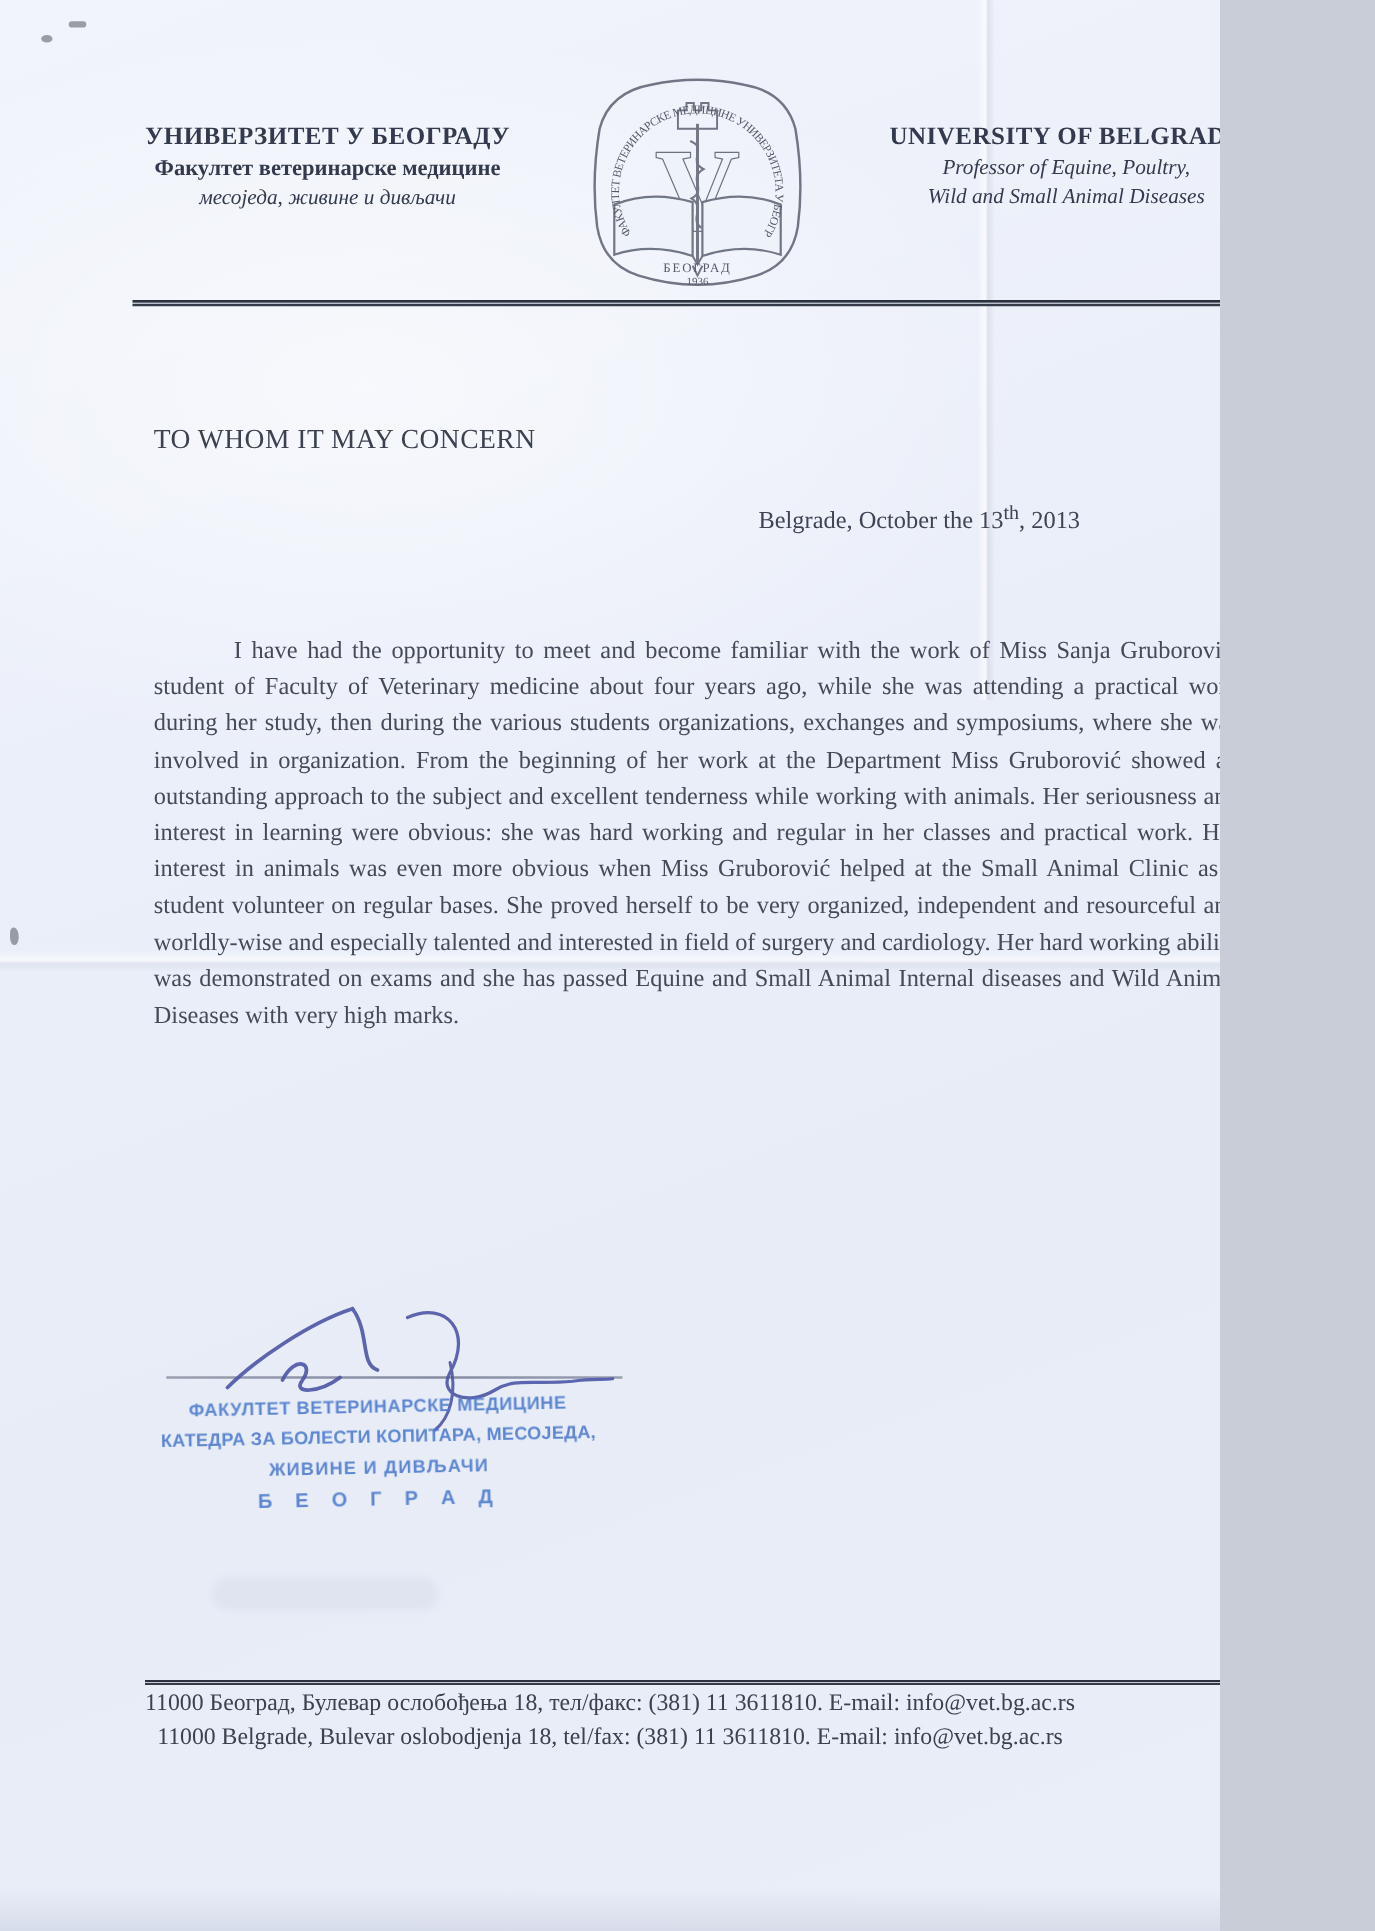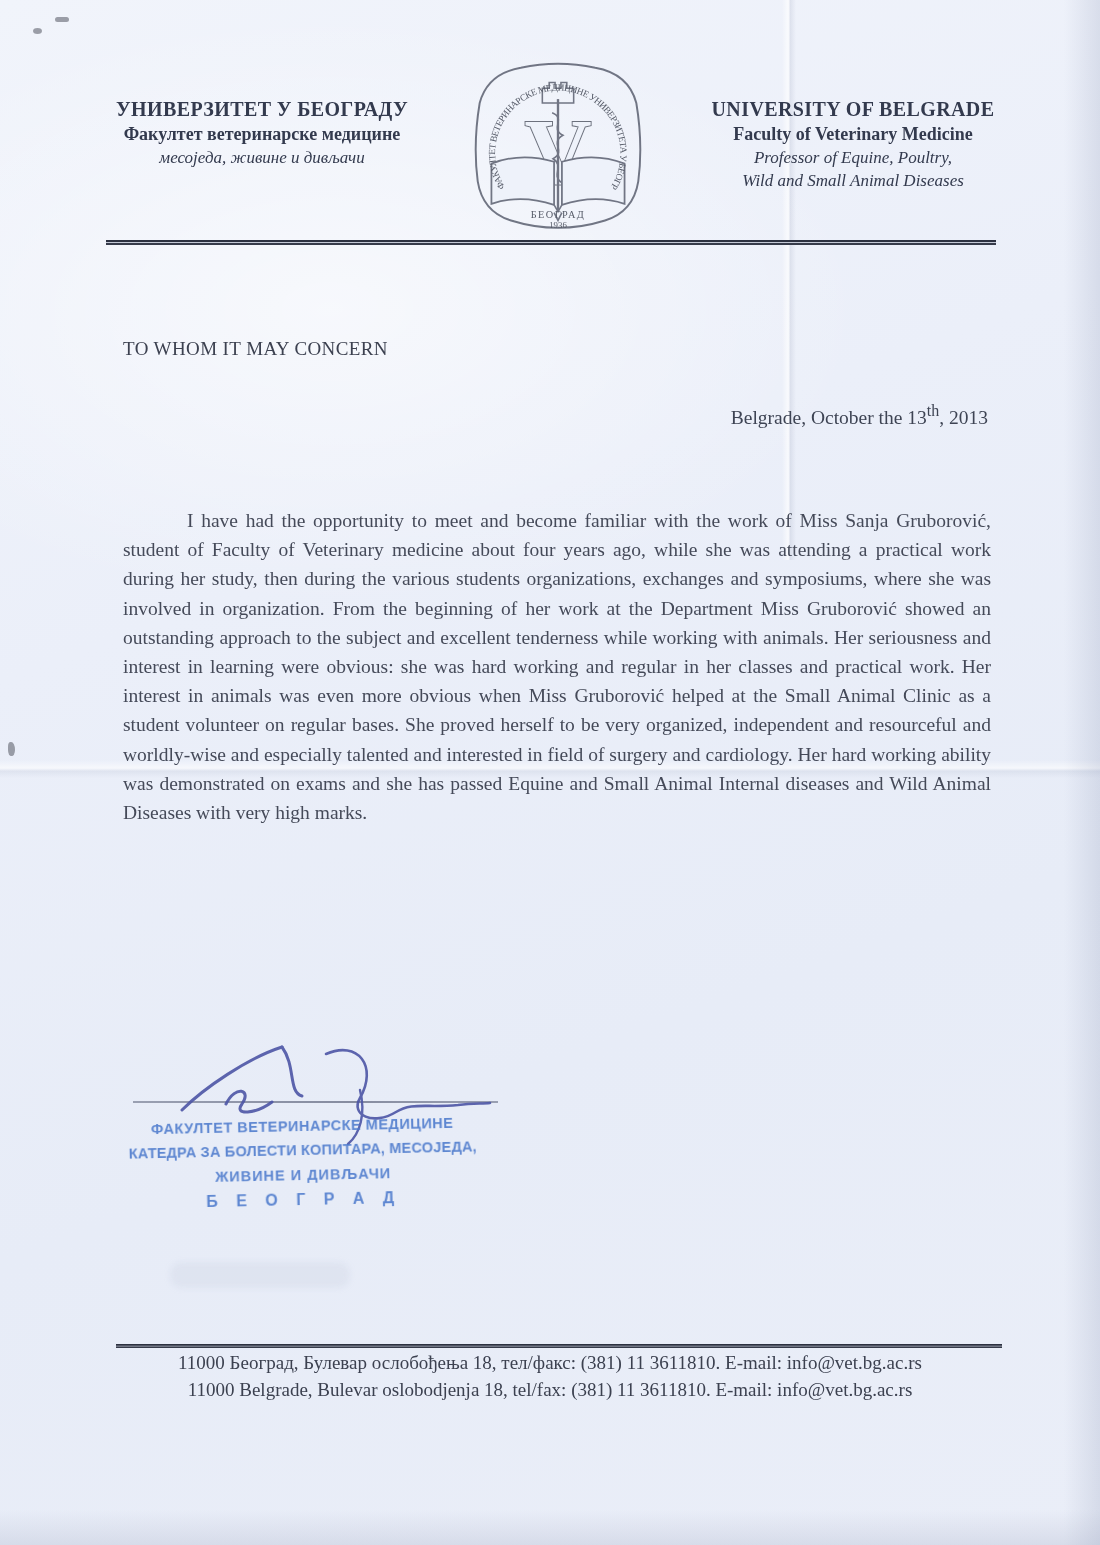--- a/index.html
+++ b/index.html
@@ -1,35 +1,35 @@
 <!DOCTYPE html>
 <html><head>
 <meta charset="utf-8">
 <style>
   html,body{margin:0;padding:0;background:#c9cdd8;}
   .page{
-    position:relative;width:1100px;height:1545px;overflow:hidden;
+    position:relative;width:976px;height:1545px;overflow:hidden;
     background:
       radial-gradient(ellipse 900px 500px at 30% 20%, rgba(255,255,255,.55), rgba(255,255,255,0) 60%),
       linear-gradient(160deg,#f1f4fb 0%,#ebeff9 35%,#e7ecf7 65%,#eaeef8 100%);
     font-family:"Liberation Serif","DejaVu Serif",serif;
     color:#454a59;
   }
   .abs{position:absolute;}
   
   .hdr-left{left:92px;top:98px;width:340px;text-align:center;color:#333a4e;}
   .hdr-right{left:688px;top:98px;width:330px;text-align:center;color:#333a4e;}
   .hdr-line1{font-size:20px;font-weight:bold;letter-spacing:.4px;}
   .hdr-line2{font-size:18px;font-weight:bold;margin-top:3px;}
   .hdr-line3,.hdr-line4{font-size:17px;font-style:italic;margin-top:3px;}
   .rule{background:linear-gradient(to bottom,#2c3140 0%,#2c3140 34%,#c4c9d6 48%,#c4c9d6 55%,#363b4a 68%,#363b4a 100%);}
   .hdr-rule{left:106px;top:240px;width:890px;height:5px;}
   .ftr-rule{left:116px;top:1344px;width:886px;height:4px;}
   
-  .salutation{left:123px;top:338px;font-size:19px;letter-spacing:.4px;color:#3c4150;}
+  .salutation{left:123px;top:338px;font-size:22px;letter-spacing:.4px;color:#3c4150;}
   .dateline{right:112px;top:402px;font-size:19.5px;color:#3e4454;}
   .dateline sup{font-size:16px;}
   .body-text{left:123px;top:506px;width:868px;text-align:justify;}
   .body-text p{margin:0;font-size:19.5px;line-height:29.2px;text-indent:64px;color:#454a59;}
   
   .sig-name{left:123px;top:1026px;font-size:19.5px;color:#3e4454;}
   .sig-line{left:133px;top:1101px;width:365px;height:2px;background:linear-gradient(to right,#9aa0b2,#868ca0 60%,#9aa0b2);}
   .sig-svg{left:130px;top:1032px;}
   
   .stamp{left:118px;top:1118px;width:370px;text-align:center;transform:rotate(-1.2deg);
@@ -97,21 +97,20 @@
       <text font-family="Liberation Serif, DejaVu Serif, serif" font-size="9.6" fill="#565b68" letter-spacing="0.4">
         <textPath href="#sealArc" startOffset="0" textLength="292">ФАКУЛТЕТ ВЕТЕРИНАРСКЕ МЕДИЦИНЕ УНИВЕРЗИТЕТА У БЕОГРАДУ</textPath>
       </text>
       <text x="100" y="165" text-anchor="middle" font-family="Liberation Serif, DejaVu Serif, serif" font-size="10.5" letter-spacing="1.5" fill="#565b68">БЕОГРАД</text>
       <text x="100" y="176" text-anchor="middle" font-family="Liberation Serif, DejaVu Serif, serif" font-size="9" fill="#565b68">1936</text>
     </svg>
   </div>
 
   <div class="abs hdr-right">
     <div class="hdr-line1">UNIVERSITY OF BELGRADE</div>
-    <div class="hdr-line2">Faculty of Veterinary Medicine</div>
     <div class="hdr-line3">Professor of Equine, Poultry,</div>
     <div class="hdr-line4">Wild and Small Animal Diseases</div>
   </div>
 
   <div class="abs rule hdr-rule"></div>
 
   <div class="abs salutation">TO WHOM IT MAY CONCERN</div>
 
   <div class="abs dateline"><span>Belgrade, October the 13</span><sup>th</sup><span>, 2013</span></div>
 

